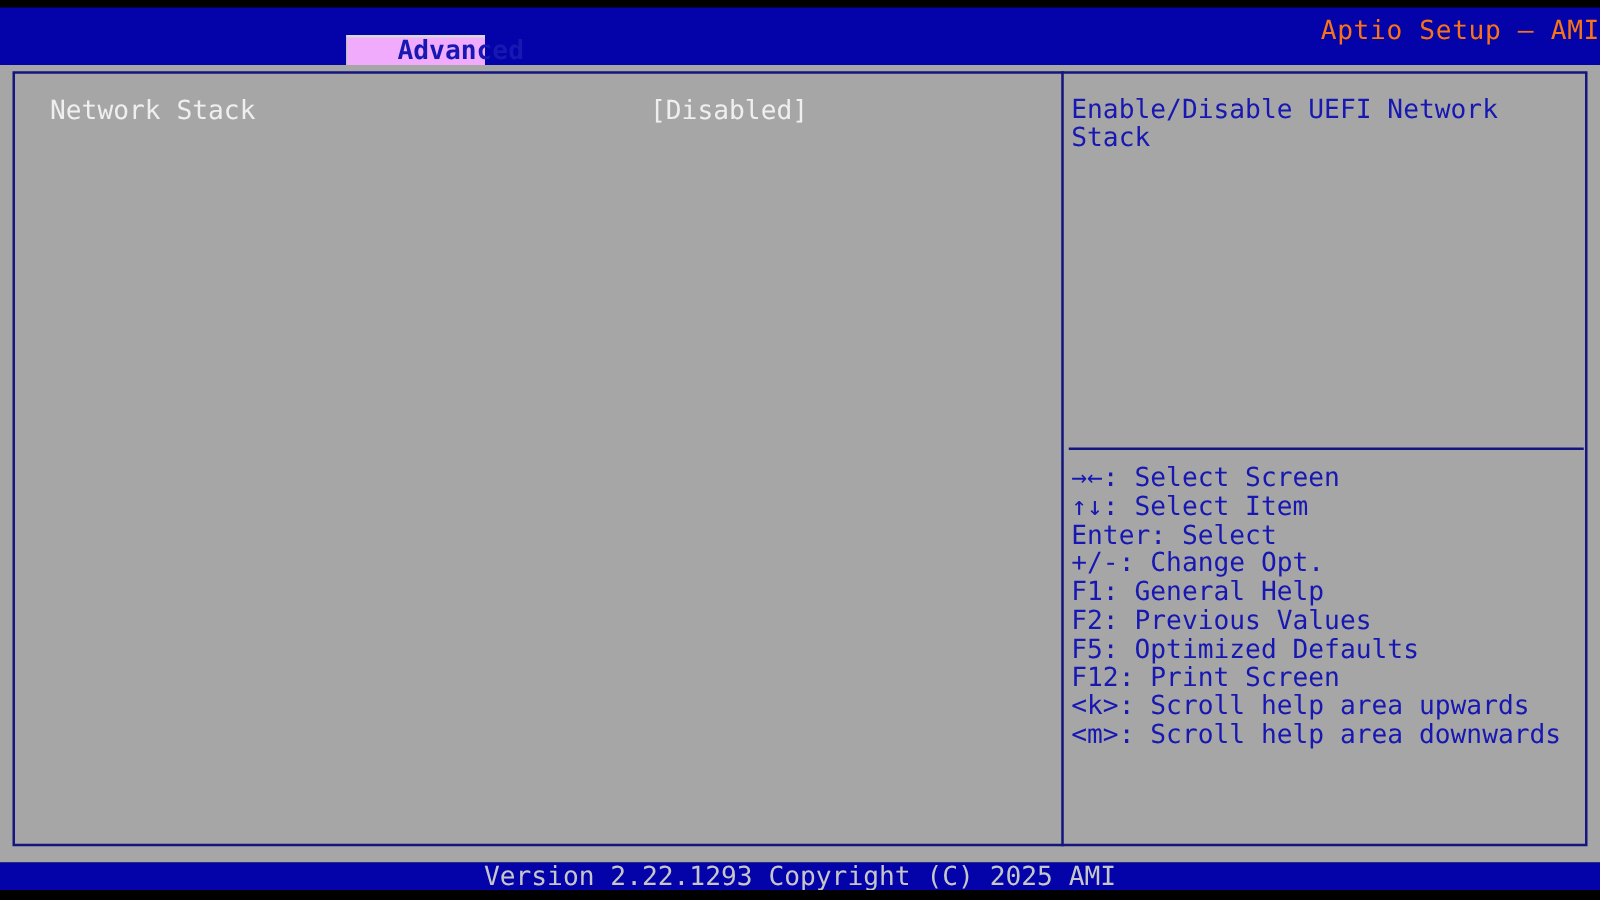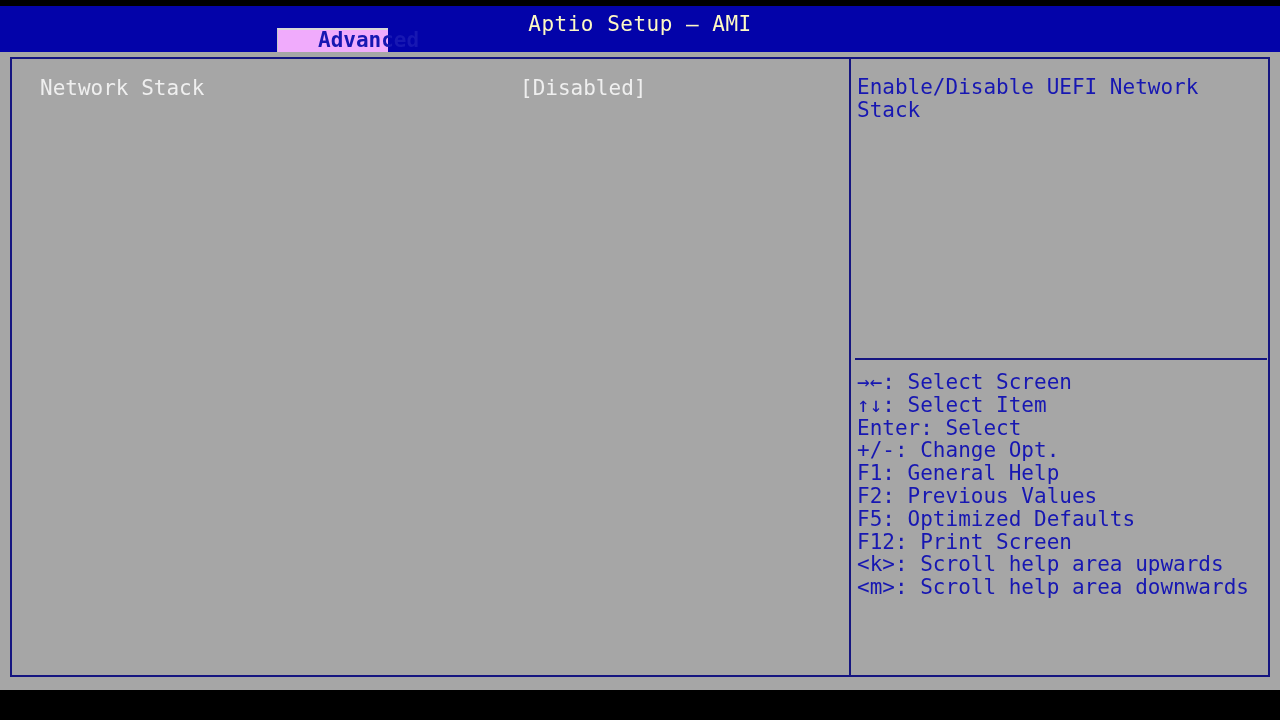--- a/index.html
+++ b/index.html
@@ -26,22 +26,22 @@
   .header-bar {
     position: absolute;
     left: 0; top: 6px;
     width: 1280px; height: 46px;
     background: #0303A9;
   }
   .header-title {
     position: absolute;
     left: 0; top: 7px;
     width: 1280px;
-    text-align: center;
-    color: #fef9c3;
+    text-align: right;
+    color: #f97316;
     line-height: 22px;
     letter-spacing: 0.5px;
   }
   .tab {
     position: absolute;
     left: 277px; top: 28px;
     width: 111px; height: 24px;
     background: #f0abfc;
     border-top: 2px solid #D8D8D8;
     border-left: 1px solid #C8C8C8;
@@ -163,16 +163,19 @@
     <div class="key-line">Enter: Select</div>
     <div class="key-line">+/-: Change Opt.</div>
     <div class="key-line">F1: General Help</div>
     <div class="key-line">F2: Previous Values</div>
     <div class="key-line">F5: Optimized Defaults</div>
     <div class="key-line">F12: Print Screen</div>
     <div class="key-line">&lt;k&gt;: Scroll help area upwards</div>
     <div class="key-line">&lt;m&gt;: Scroll help area downwards</div>
   </div>
 
+  <div class="footer-bar">
+    <div class="footer-text">Version 2.22.1293 Copyright (C) 2025 AMI</div>
+  </div>
 
   <div class="bottom-black"></div>
 
 </div>
 
 </body></html>

